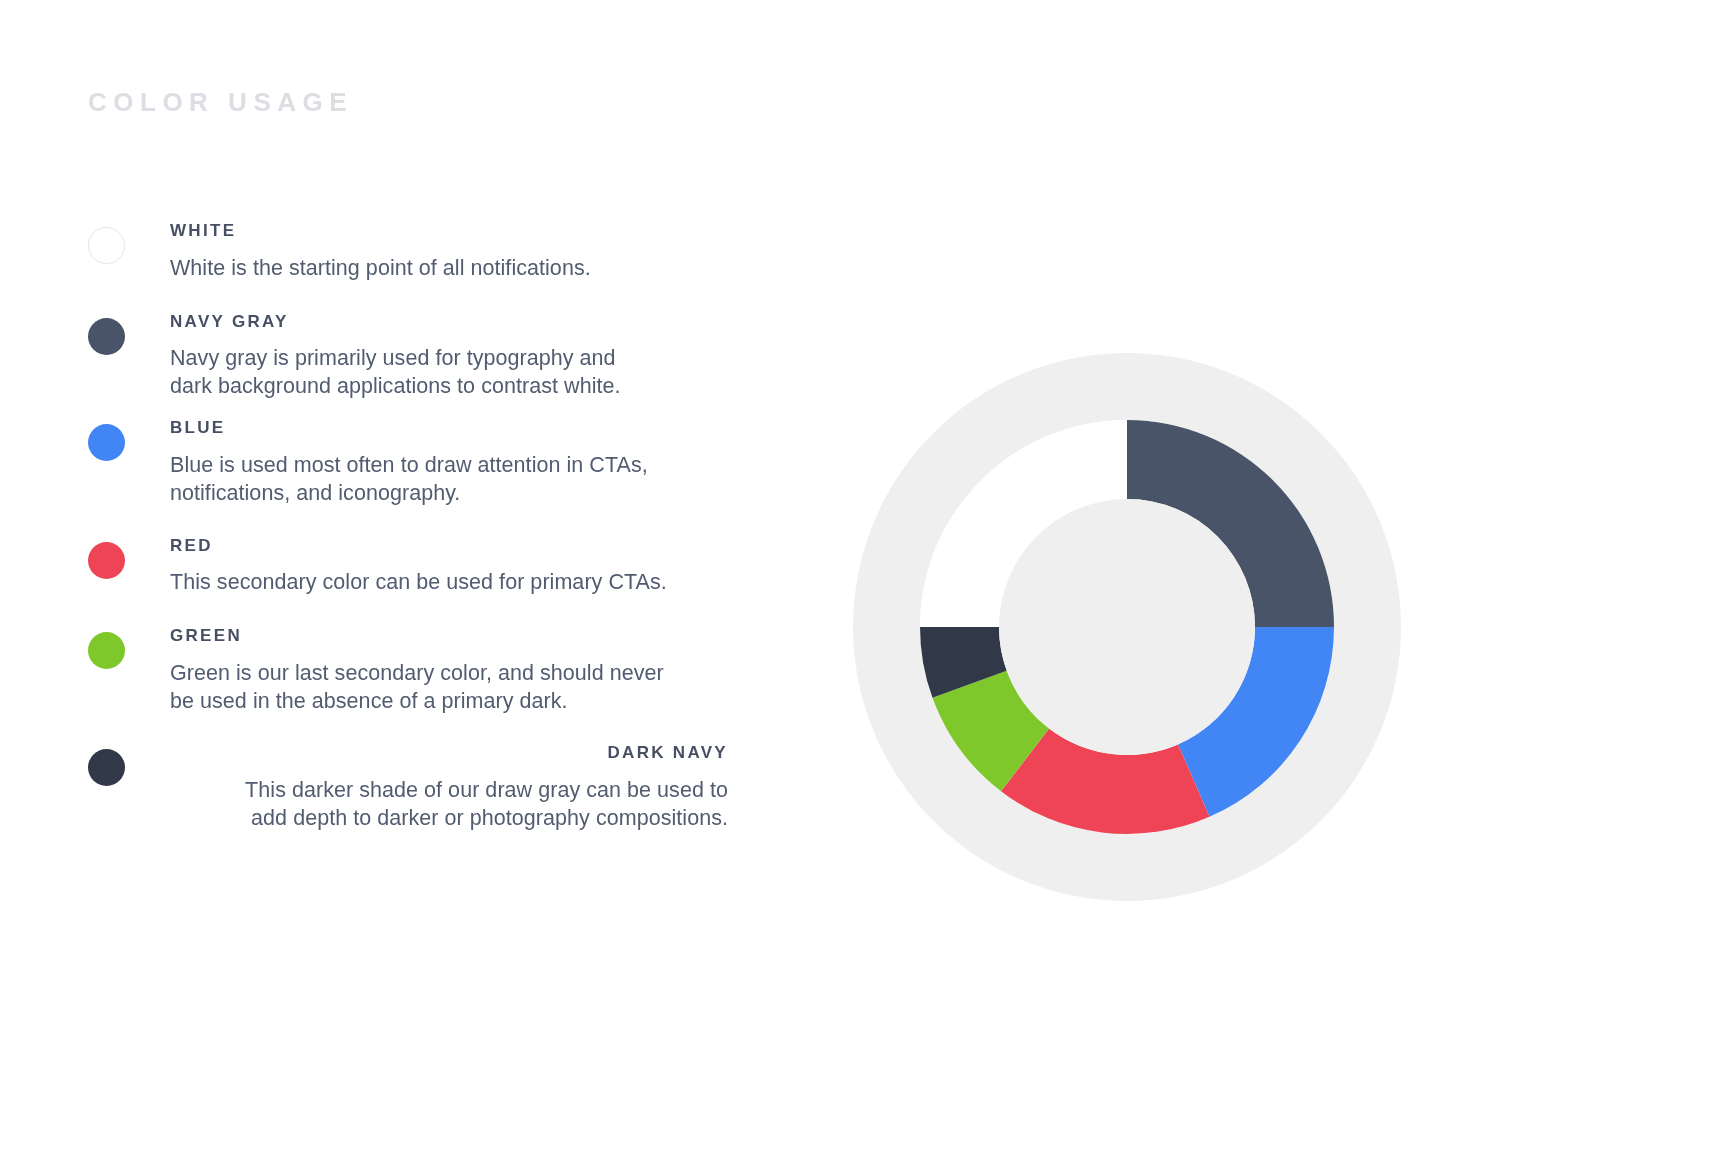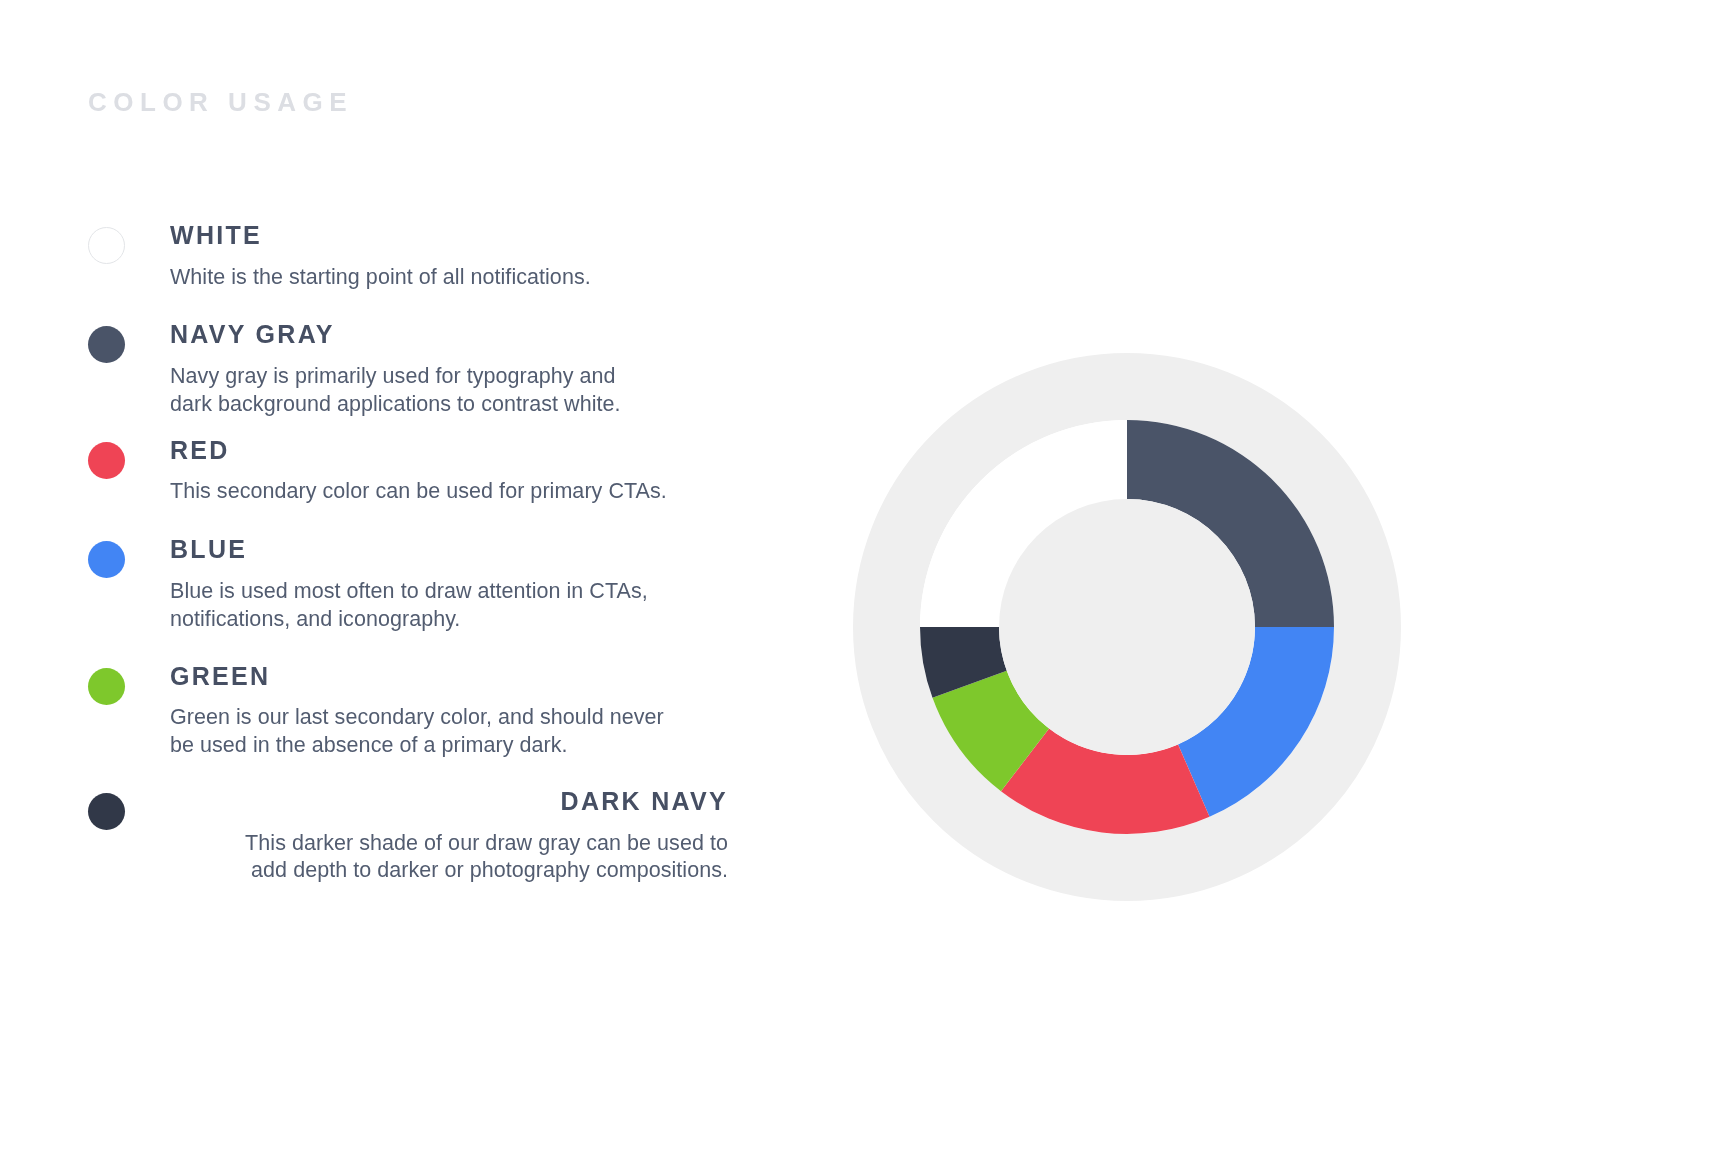--- a/index.html
+++ b/index.html
@@ -57,21 +57,21 @@
     height: 37px;
     border-radius: 50%;
     box-sizing: border-box;
   }
   .swatch.is-white {
     background: #ffffff;
     border: 1.5px solid #e3e5e8;
   }
 
   .legend-label {
-    font-size: 25px;
+    font-size: 17px;
     font-weight: 700;
     letter-spacing: 2.3px;
     color: #464f63;
     text-transform: uppercase;
     line-height: 1.1;
     margin: 0 0 14px 0;
     white-space: nowrap;
   }
   .legend-desc {
     font-size: 21.5px;
@@ -117,33 +117,33 @@
         </p>
       </div>
       <div class="legend-item r1">
         <span class="swatch" style="background: rgb(74, 84, 104);"></span>
         <div class="legend-label">NAVY GRAY</div>
         <p class="legend-desc">
           <span class="ln">Navy gray is primarily used for typography and</span>
           <span class="ln">dark background applications to contrast white.</span>
         </p>
       </div>
-      <div class="legend-item r3">
-        <span class="swatch" style="background: rgb(239, 68, 85);"></span>
-        <div class="legend-label">RED</div>
-        <p class="legend-desc">
-          <span class="ln">This secondary color can be used for primary CTAs.</span>
-        </p>
-      </div>
       <div class="legend-item r2">
         <span class="swatch" style="background: rgb(66, 133, 244);"></span>
         <div class="legend-label">BLUE</div>
         <p class="legend-desc">
           <span class="ln">Blue is used most often to draw attention in CTAs,</span>
           <span class="ln">notifications, and iconography.</span>
+        </p>
+      </div>
+      <div class="legend-item r3">
+        <span class="swatch" style="background: rgb(239, 68, 85);"></span>
+        <div class="legend-label">RED</div>
+        <p class="legend-desc">
+          <span class="ln">This secondary color can be used for primary CTAs.</span>
         </p>
       </div>
       <div class="legend-item r4">
         <span class="swatch" style="background: rgb(126, 200, 44);"></span>
         <div class="legend-label">GREEN</div>
         <p class="legend-desc">
           <span class="ln">Green is our last secondary color, and should never</span>
           <span class="ln">be used in the absence of a primary dark.</span>
         </p>
       </div>

